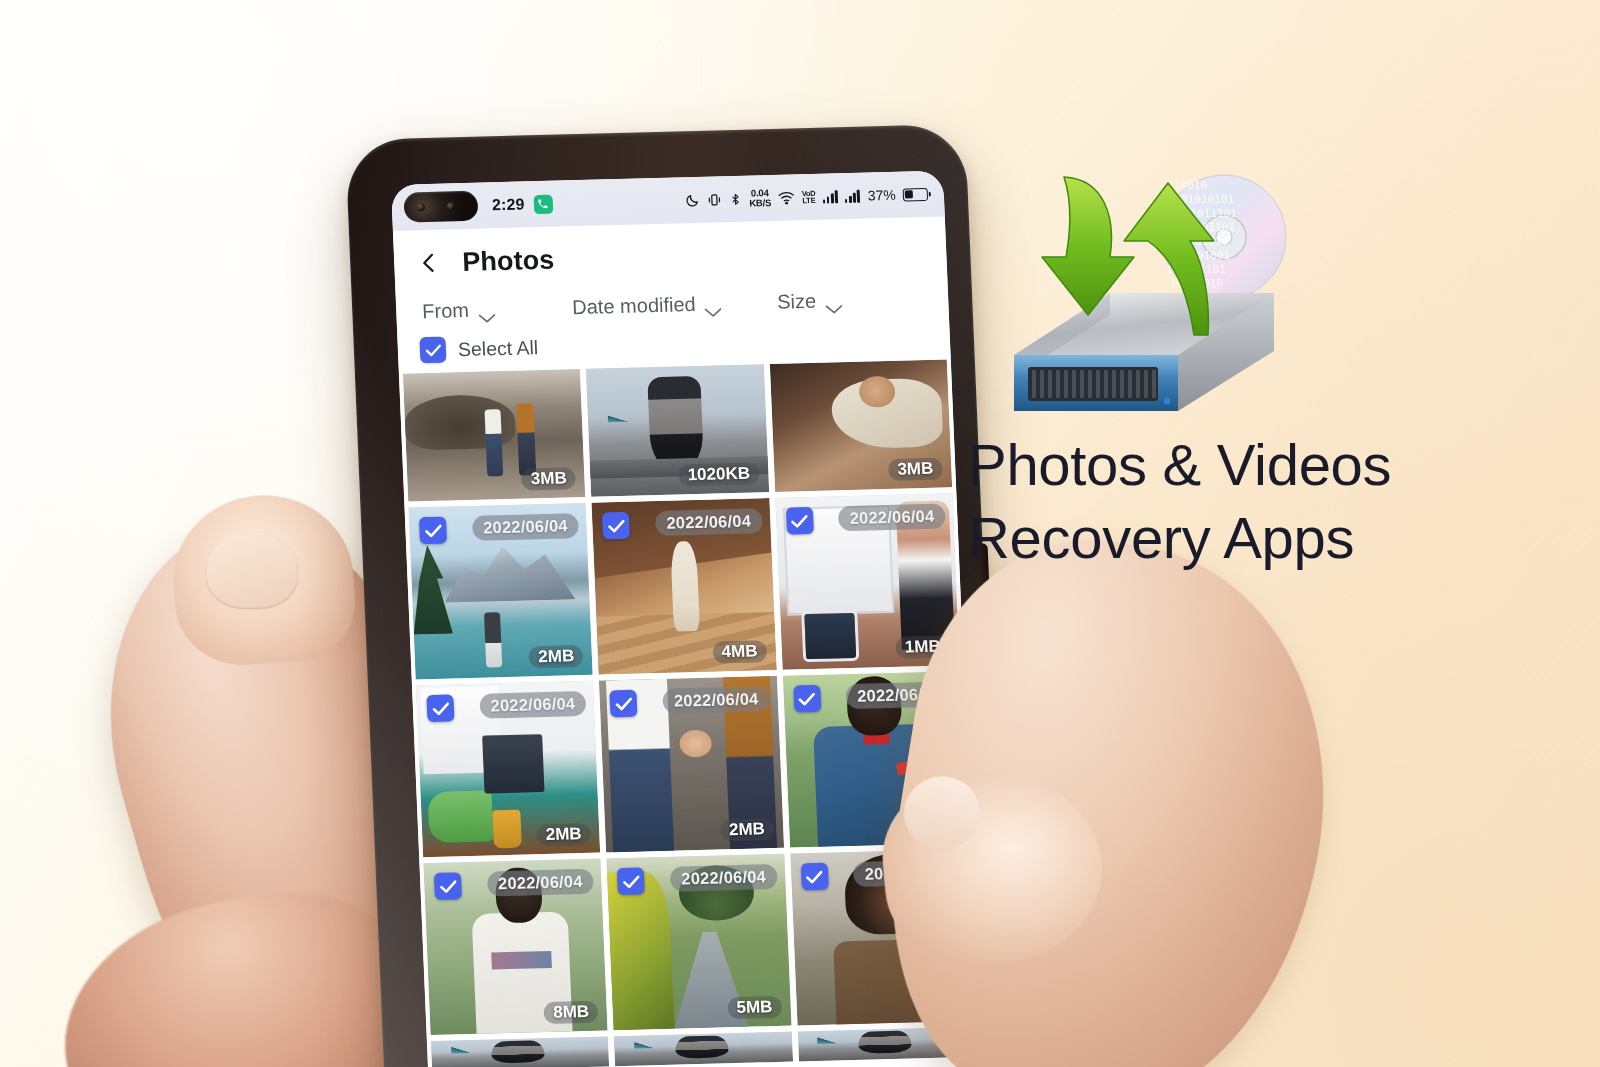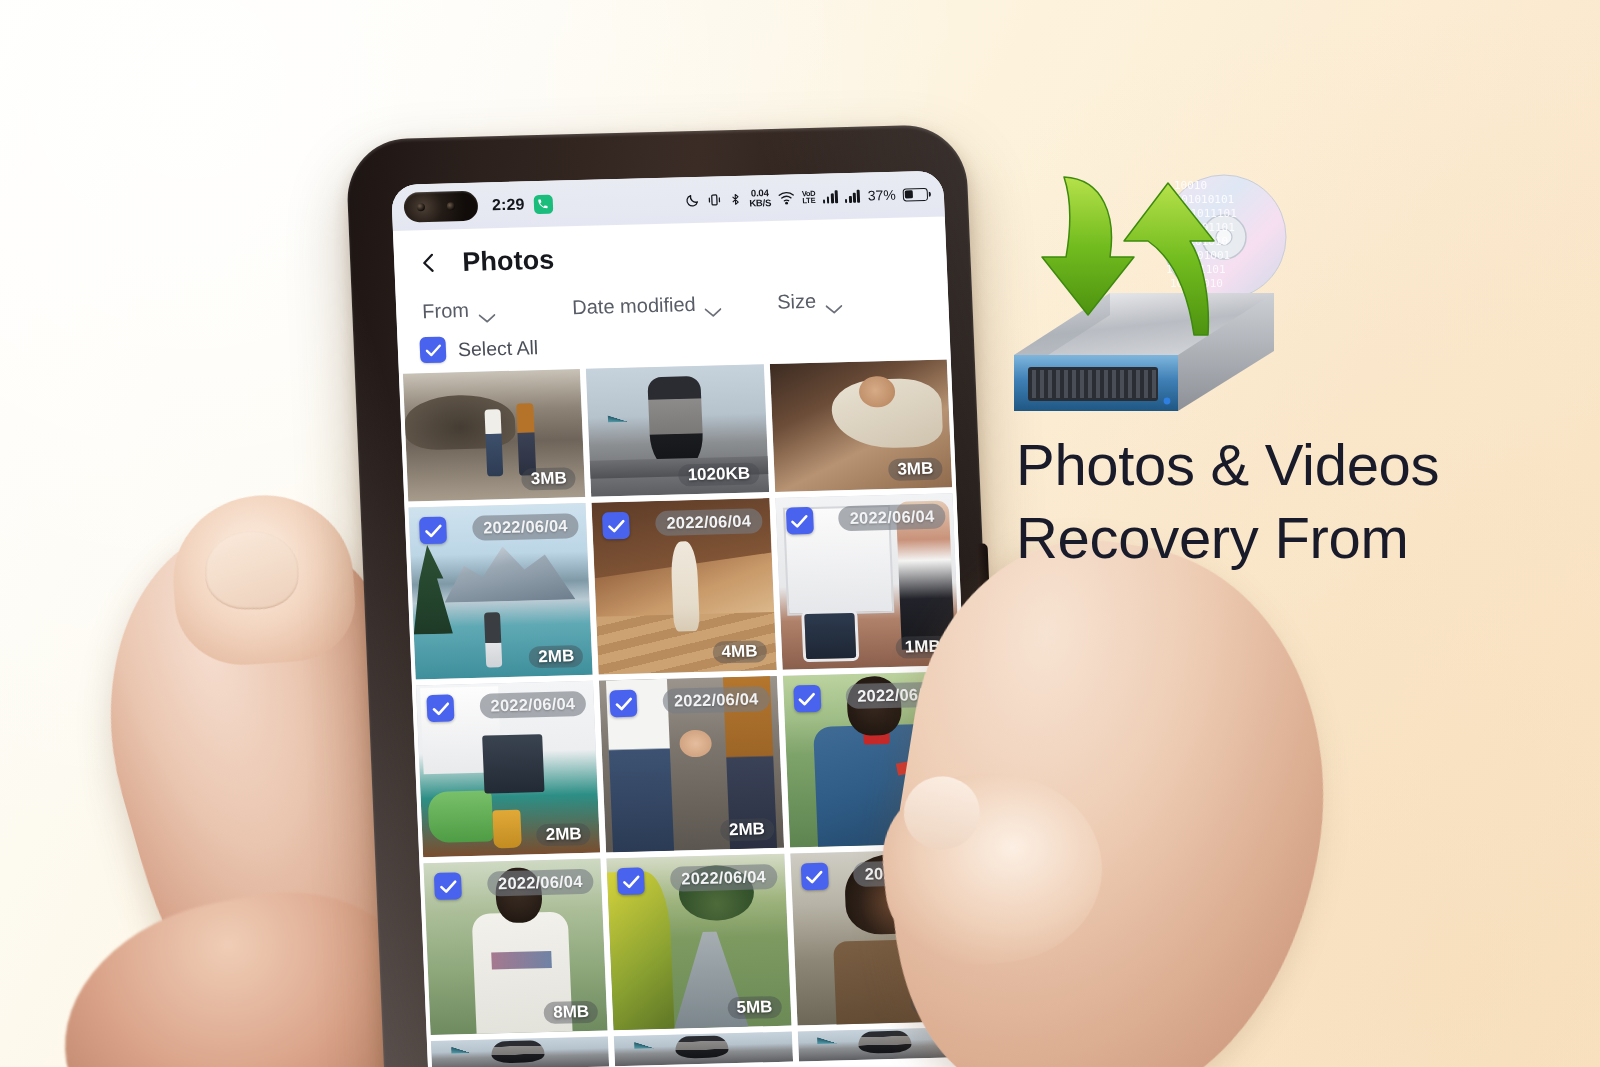--- a/index.html
+++ b/index.html
@@ -304,21 +304,21 @@
   
   .recov { position:absolute; left:992px; top:165px; width:300px; height:262px; }
   .recov svg { width:100%; height:100%; display:block; }
 
   
   .headline {
     position:absolute; left:968px; top:428px; width:600px;
     font-size: 58px; line-height: 1.26; font-weight: 400;
     color:#191b2b; letter-spacing:-.3px;
   }
-  .headline span { display:block;margin-left:48px; }
+  .headline span { display:block; }
 </style>
 </head>
 <body>
 
 <div class="bg-wash"></div>
 
 <div class="hand-left"></div>
 <div class="hand-left-lower"></div>
 
 <div class="phone-wrap">
@@ -630,14 +630,14 @@
     </g>
 
     <path d="M72 12 C112 14 124 52 118 92 L142 92 L96 150 L50 92 L74 92 C80 58 78 30 72 12 Z" fill="url(#gGreen)" stroke="#3d8a0c" stroke-width="1.5" stroke-linejoin="round"></path>
 
     <path d="M196 168 C190 126 176 92 150 74 L126 74 L170 16 L216 74 L192 74 C206 96 212 134 210 168 Z" fill="url(#gGreen)" stroke="#3d8a0c" stroke-width="1.5" stroke-linejoin="round" transform="translate(6,2)"></path>
   </svg>
 </div>
 
 <div class="headline">
   <span>Photos &amp; Videos</span>
-  <span>Recovery From</span>
+  <span>Recovery Apps</span>
 </div>
 
 </body></html>

